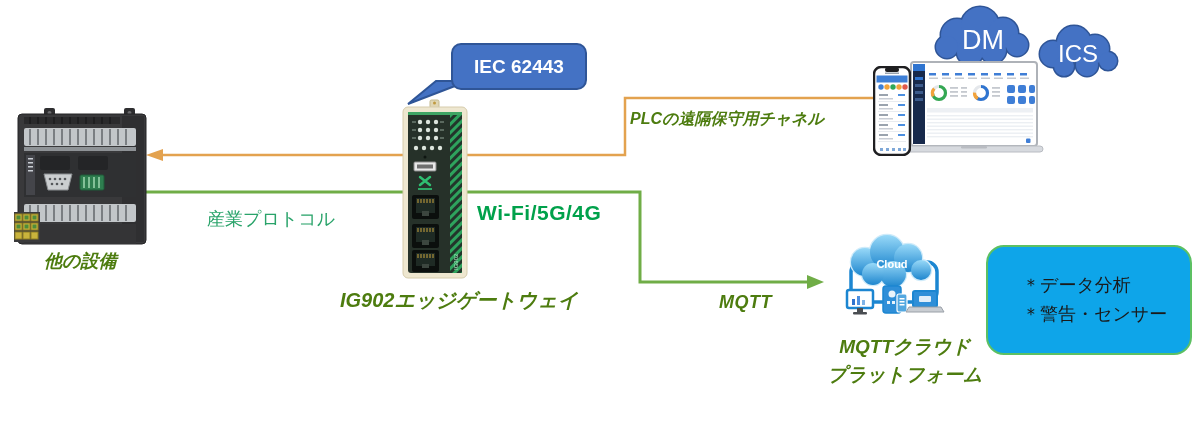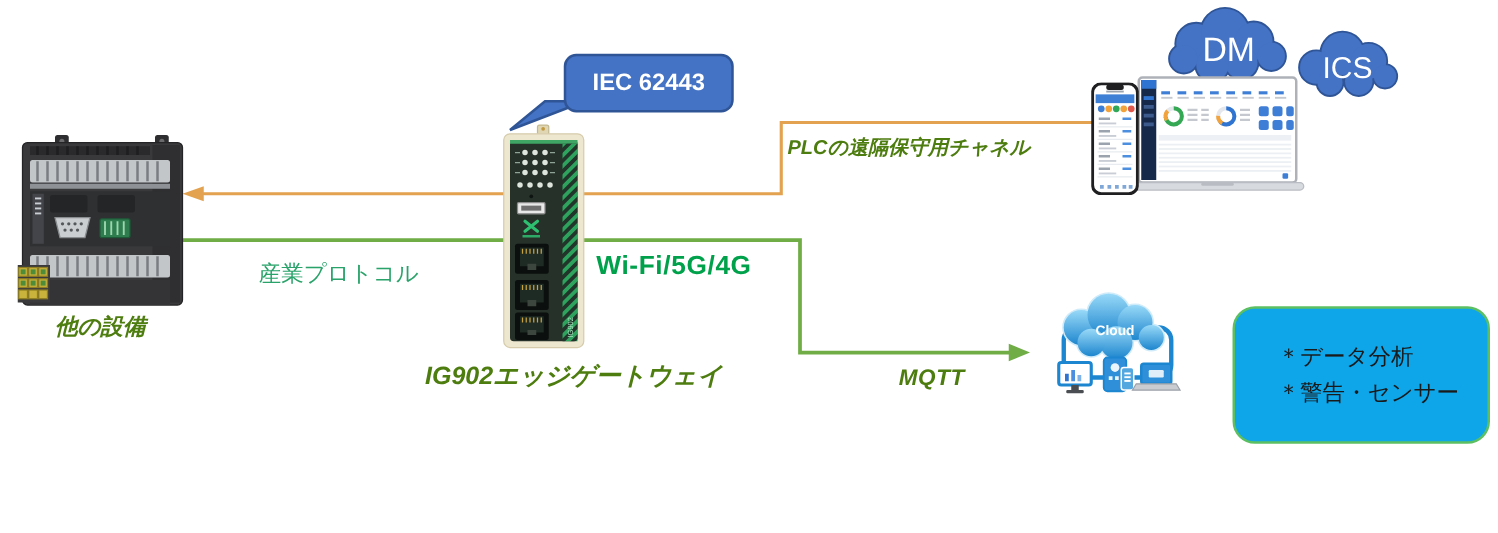--- a/index.html
+++ b/index.html
@@ -413,14 +413,18 @@
   <div class="abs z3 txt-industrial" style="left:207px;top:207px;white-space:nowrap;">産業プロトコル</div>
 
   <div class="abs z3 txt-wireless" style="left:477px;top:201px;">Wi-Fi/5G/4G</div>
 
   <div class="abs z3 lbl" style="left:630px;top:107px;font-size:16px;line-height:24px;">
     <div>PLCの遠隔保守用チャネル</div>
   </div>
 
   <div class="abs z3 lbl" style="left:719px;top:292px;font-size:18px;letter-spacing:.5px;">MQTT</div>
 
+  <div class="abs z3 lbl" style="left:825px;top:333px;width:160px;text-align:center;font-size:19px;line-height:28px;">
+    <div>MQTTクラウド</div>
+    <div>プラットフォーム</div>
+  </div>
 
 </div>
 
 </body></html>

